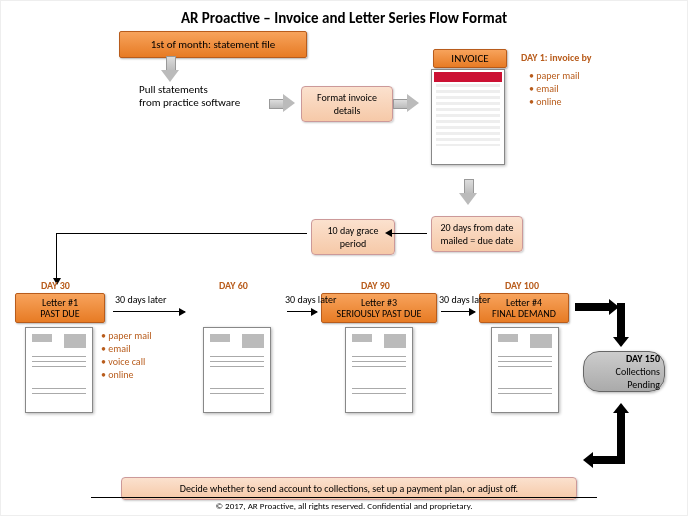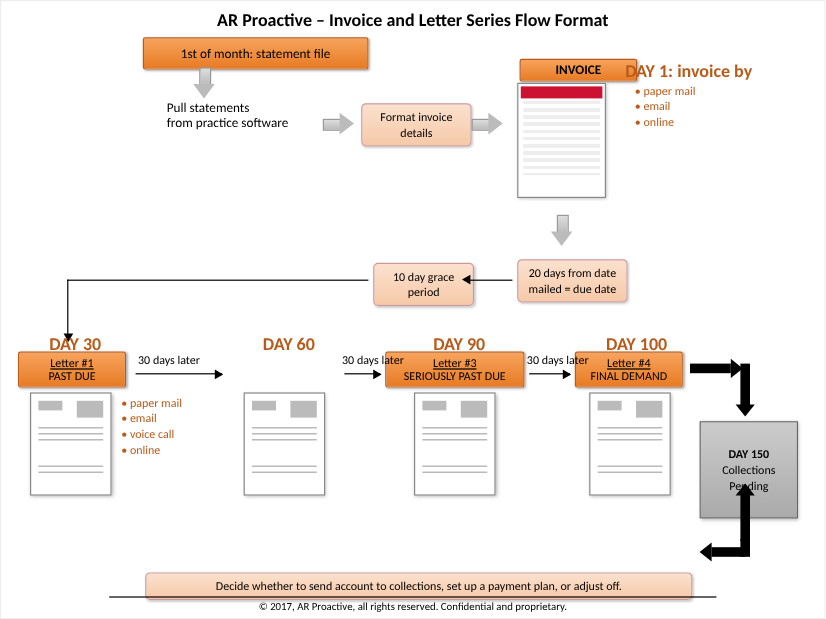--- a/index.html
+++ b/index.html
@@ -1,26 +1,26 @@
 <!DOCTYPE html>
 <html><head>
 <meta charset="utf-8">
 <style>
 html,body{margin:0;padding:0;font-family:Calibri,Arial,sans-serif;background:#fff;color:#000}
 .page{position:relative;width:688px;height:516px;border:1px solid #eee;box-sizing:border-box}
 .title{position:absolute;top:8px;left:0;right:0;text-align:center;font-weight:bold;font-size:15px}
 .orangebox{background:linear-gradient(#f7a35c,#e77b24);border:1px solid #b85c1c;border-radius:2px;text-align:center;font-size:11px;padding:3px 5px;box-shadow:1px 1px 2px rgba(0,0,0,.3)}
 .softbox{background:linear-gradient(#fbe1ce,#f6c9a8);border:1px solid #c99;border-radius:4px;text-align:center;font-size:10px;padding:4px 6px;box-shadow:1px 1px 2px rgba(0,0,0,.2)}
 .label{position:absolute;font-size:11px}
-.daylabel{position:absolute;font-size:15px;color:#b85c1c;font-weight:bold}
+.daylabel{position:absolute;font-size:10px;color:#b85c1c;font-weight:bold}
 .bullets{position:absolute;font-size:10px;color:#b85c1c;line-height:1.3}
 .bullets div:before{content:"• ";}
 .letterbox{position:absolute;width:90px;text-align:center}
 .letterbox .ob{background:linear-gradient(#f7a35c,#e77b24);border:1px solid #b85c1c;border-radius:2px;font-size:10px;padding:3px 2px;box-shadow:1px 1px 2px rgba(0,0,0,.3);line-height:1.1}
-.letterbox .ob .t1{text-decoration:underline}
+.letterbox .ob .t1{}
 .letterbox .ob .t2{font-weight:normal}
 .doc{position:absolute;width:66px;height:84px;background:#fff;border:1px solid #888;box-shadow:1px 1px 3px rgba(0,0,0,.3)}
 .doc .hline{position:absolute;left:6px;right:6px;height:1px;background:#aaa}
 .doc .blk{position:absolute;background:#bbb}
 .invdoc{position:absolute;width:72px;height:94px;background:#fff;border:1px solid #888;box-shadow:1px 1px 3px rgba(0,0,0,.3)}
 .invdoc .bar{position:absolute;top:2px;left:2px;right:2px;height:10px;background:#c13}
 .invdoc .grid{position:absolute;top:14px;left:4px;right:4px;bottom:18px;background:repeating-linear-gradient(#eee,#eee 3px,#fff 3px,#fff 6px)}
 .smalltext{font-size:10px}
 .arrow-down{position:absolute;width:18px;height:26px}
 .arrow-down:before{content:"";position:absolute;top:0;left:5px;width:8px;height:14px;background:linear-gradient(#ddd,#bbb);border:1px solid #999}
@@ -28,21 +28,21 @@
 .arrow-right{position:absolute;width:26px;height:18px}
 .arrow-right:before{content:"";position:absolute;top:5px;left:0;width:14px;height:8px;background:linear-gradient(#ddd,#bbb);border:1px solid #999}
 .arrow-right:after{content:"";position:absolute;top:0;left:14px;width:0;height:0;border-top:9px solid transparent;border-bottom:9px solid transparent;border-left:12px solid #bbb}
 .thin-arrow{position:absolute;height:0;border-top:1px solid #000}
 .thin-arrow:after{content:"";position:absolute;right:-1px;top:-4px;width:0;height:0;border-top:4px solid transparent;border-bottom:4px solid transparent;border-left:7px solid #000}
 .thick-arrow-r{position:absolute;height:8px;background:#000}
 .thick-arrow-r:after{content:"";position:absolute;right:-10px;top:-4px;border-top:8px solid transparent;border-bottom:8px solid transparent;border-left:10px solid #000}
 .thick-arrow-l{position:absolute;height:8px;background:#000}
 .thick-arrow-l:after{content:"";position:absolute;left:-10px;top:-4px;border-top:8px solid transparent;border-bottom:8px solid transparent;border-right:10px solid #000}
 .thick-vert{position:absolute;width:8px;background:#000}
-.collbox{position:absolute;width:72px;background:linear-gradient(#ccc,#aaa);border:1px solid #666;border-radius:0;text-align:center;font-size:10px;padding:20px 4px;box-shadow:1px 1px 3px rgba(0,0,0,.3);line-height:1.3}
+.collbox{position:absolute;width:72px;background:linear-gradient(#ccc,#aaa);border:1px solid #666;border-radius:16px;text-align:right;font-size:10px;padding:0 4px;box-shadow:1px 1px 3px rgba(0,0,0,.3);line-height:1.3}
 .decide{position:absolute;left:120px;right:110px}
 .poly-left{position:absolute;border-top:1px solid #000;border-left:1px solid #000}
 .poly-left:after{content:"";position:absolute;left:-4px;bottom:-1px;width:0;height:0;border-left:4px solid transparent;border-right:4px solid transparent;border-top:7px solid #000}
 .footer{position:absolute;left:90px;right:90px;bottom:4px;border-top:1px solid #000;text-align:center;font-size:9px;padding-top:2px}
 </style>
 </head>
 <body>
 <div class="page">
 
 <div class="title">AR Proactive – Invoice and Letter Series Flow Format</div>
@@ -53,21 +53,21 @@
 
 <div class="label" style="top:82px;left:138px;width:150px;white-space:pre-line">Pull statements
 from practice software</div>
 
 <div class="arrow-right" style="top:93px;left:268px"></div>
 
 <div class="softbox" style="position:absolute;top:85px;left:300px;width:78px">Format invoice details</div>
 
 <div class="arrow-right" style="top:93px;left:392px"></div>
 
-<div class="orangebox" style="position:absolute;top:48px;left:432px;width:68px;font-weight:bold;padding:2px 14px">INVOICE</div>
+<div class="orangebox" style="position:absolute;top:48px;left:432px;width:68px;font-weight:normal;padding:2px 2px">INVOICE</div>
 
 <div class="invdoc" style="top:68px;left:430px">
   <div class="bar"></div>
       <div class="grid"></div>
 </div>
 
 <div class="daylabel" style="top:50px;left:520px">DAY 1: invoice by</div>
 <div class="bullets" style="top:68px;left:528px">
   <div>paper mail</div>
   <div>email</div>

